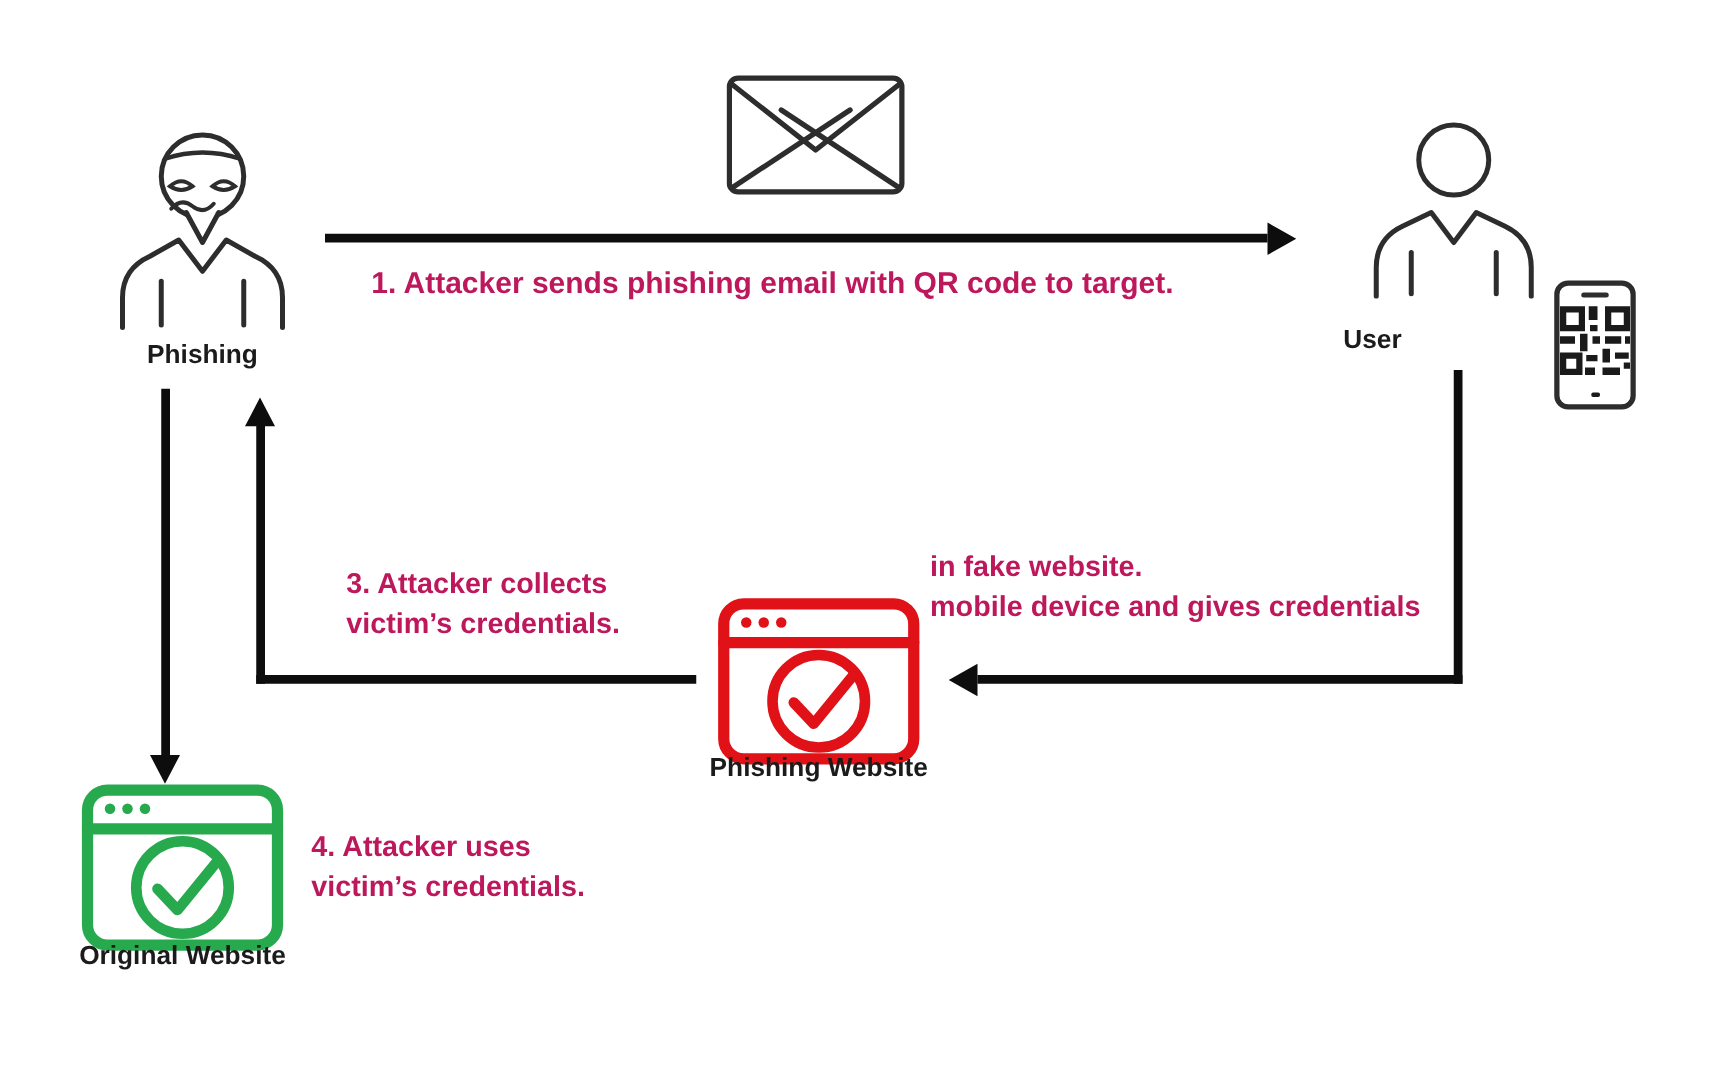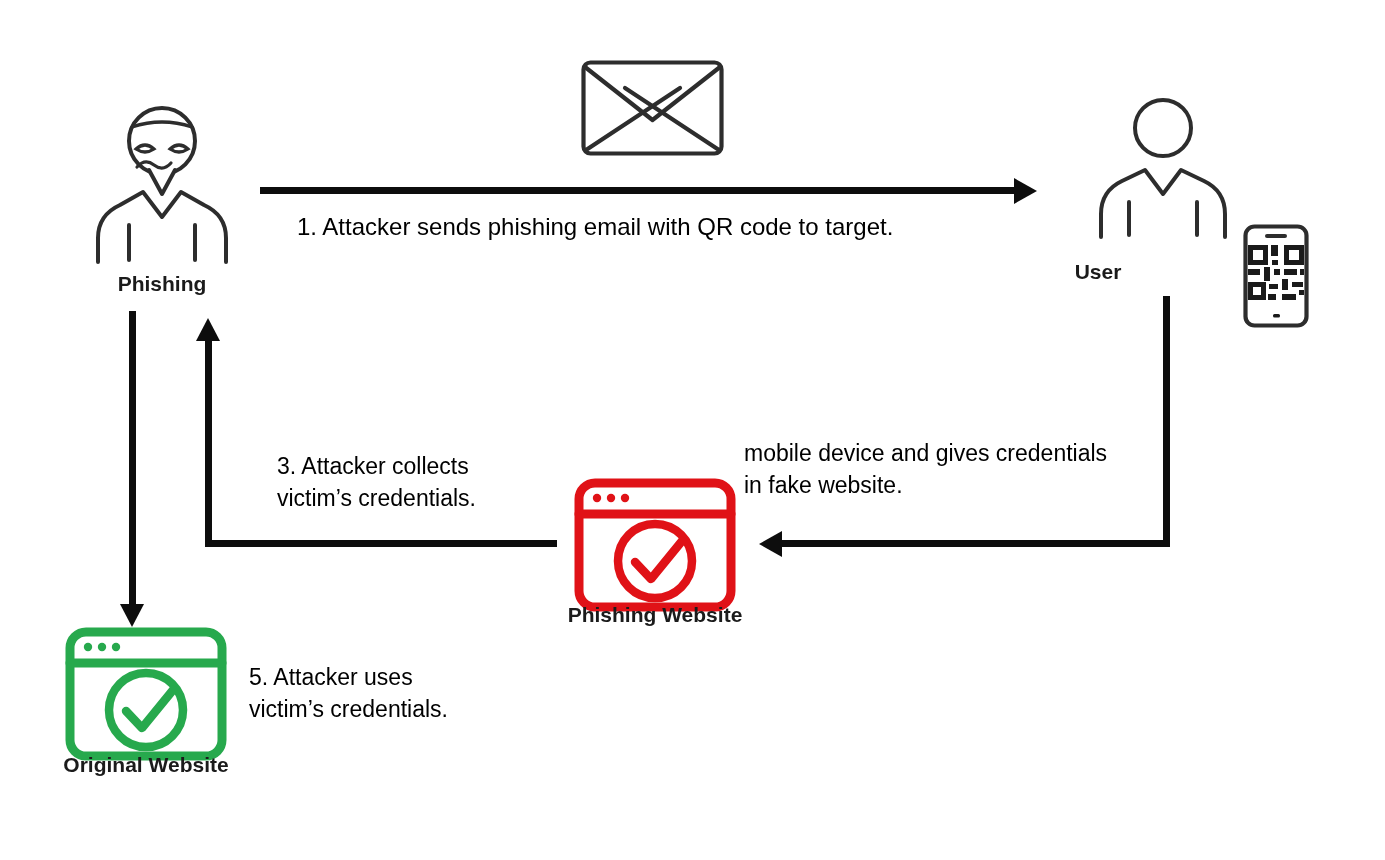--- a/index.html
+++ b/index.html
@@ -6,21 +6,21 @@
   .canvas{
     position:relative;width:1385px;height:860px;background:#ffffff;overflow:hidden;
     font-family:"Liberation Sans", sans-serif;color:#1b1b1b;
   }
   .abs{position:absolute;}
   .label{
     position:absolute;font-weight:bold;font-size:21px;line-height:26px;
     text-align:center;color:#1b1b1b;white-space:nowrap;
   }
   .step{
-    position:absolute;font-weight:normal;color:#000000;
+    position:absolute;font-weight:bold;color:#be185d;
     font-size:23px;line-height:32px;white-space:nowrap;
   }
   .step1{font-size:24px;}
   .step3{text-align:left;}
   .hline,.vline{position:absolute;background:#0d0d0d;}
   .ah{position:absolute;width:0;height:0;}
   .ah-right{border-top:13px solid transparent;border-bottom:13px solid transparent;border-left:23px solid #0d0d0d;}
   .ah-left {border-top:13px solid transparent;border-bottom:13px solid transparent;border-right:23px solid #0d0d0d;}
   .ah-up   {border-left:12.5px solid transparent;border-right:12.5px solid transparent;border-bottom:23px solid #0d0d0d;}
   .ah-down {border-left:12.5px solid transparent;border-right:12.5px solid transparent;border-top:23px solid #0d0d0d;}
@@ -93,22 +93,22 @@
       <rect class="qrfill" x="25" y="70" width="8" height="6"></rect>
       <rect class="qrfill" x="56" y="66" width="5" height="5"></rect>
     </g>
     <rect class="qrfill" x="30" y="90" width="7" height="3.5" rx="1.5"></rect>
   </svg>
 
   <div class="vline" style="left:1163px;top:296px;width:7px;height:251px;"></div>
   <div class="hline" style="left:782px;top:540px;width:388px;height:7px;"></div>
   <div class="ah ah-left" style="left:759px;top:531px;"></div>
   <div class="step" style="left:744px;top:437px;">
+    <div>in fake website.</div>
     <div>mobile device and gives credentials</div>
-    <div>in fake website.</div>
   </div>
 
   <svg class="abs browser-red" style="left:573px;top:477px;" width="164" height="136" viewBox="0 0 164 136" fill="none" stroke-linecap="round">
     <rect x="6" y="6" width="152" height="124" rx="16" stroke-width="9"></rect>
     <line x1="6" y1="37" x2="158" y2="37" stroke-width="9"></line>
     <circle class="dotfill" cx="24" cy="21" r="4.2" stroke="none"></circle>
     <circle class="dotfill" cx="38" cy="21" r="4.2" stroke="none"></circle>
     <circle class="dotfill" cx="52" cy="21" r="4.2" stroke="none"></circle>
     <circle cx="82" cy="84" r="37" stroke-width="8.5"></circle>
     <path d="M 62 85 L 78 102 L 109 64" stroke-width="8.5" stroke-linejoin="round"></path>
@@ -119,21 +119,21 @@
   <div class="vline" style="left:205px;top:340px;width:7px;height:207px;"></div>
   <div class="ah ah-up" style="left:196px;top:318px;"></div>
   <div class="step step3" style="left:277px;top:450px;width:236px;">
     <div>3. Attacker collects</div>
     <div>victim’s credentials.</div>
   </div>
 
   <div class="vline" style="left:129px;top:311px;width:7px;height:294px;"></div>
   <div class="ah ah-down" style="left:120px;top:604px;"></div>
   <div class="step" style="left:249px;top:661px;">
-    <div>5. Attacker uses</div>
+    <div>4. Attacker uses</div>
     <div>victim’s credentials.</div>
   </div>
 
   <svg class="abs browser-green" style="left:64px;top:626px;" width="164" height="136" viewBox="0 0 164 136" fill="none" stroke-linecap="round">
     <rect x="6" y="6" width="152" height="124" rx="16" stroke-width="9"></rect>
     <line x1="6" y1="37" x2="158" y2="37" stroke-width="9"></line>
     <circle class="dotfill" cx="24" cy="21" r="4.2" stroke="none"></circle>
     <circle class="dotfill" cx="38" cy="21" r="4.2" stroke="none"></circle>
     <circle class="dotfill" cx="52" cy="21" r="4.2" stroke="none"></circle>
     <circle cx="82" cy="84" r="37" stroke-width="8.5"></circle>

